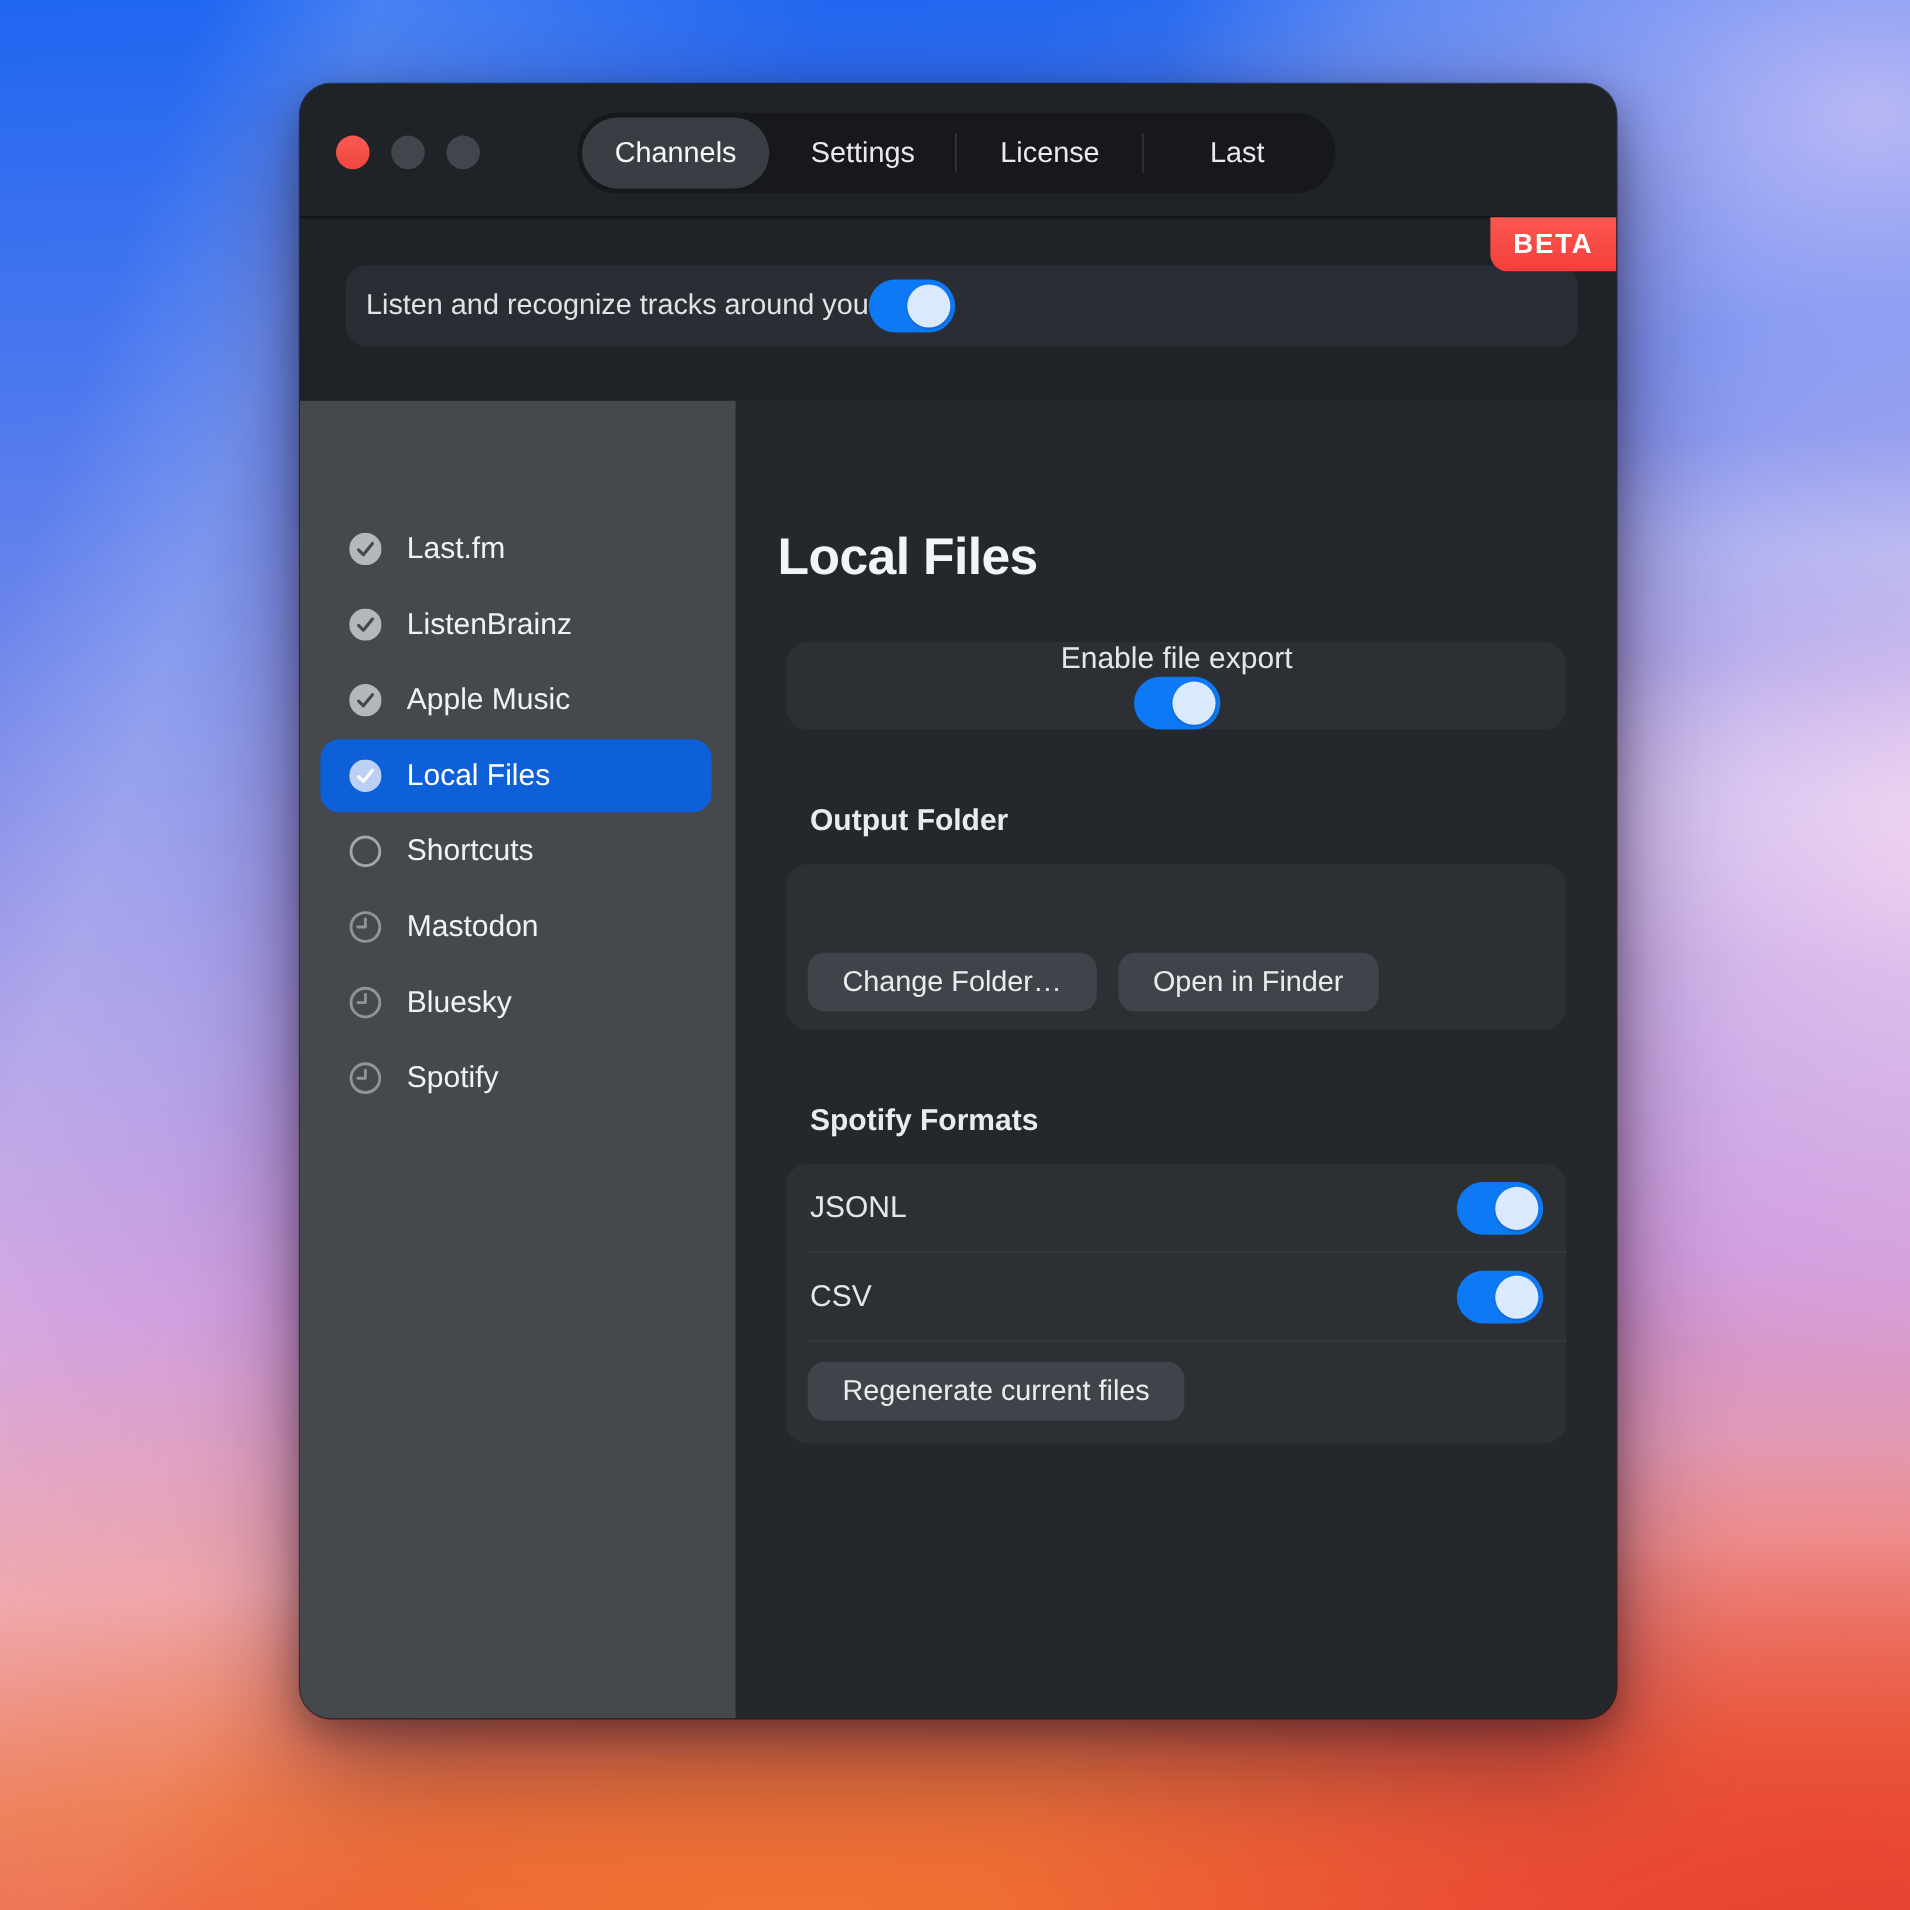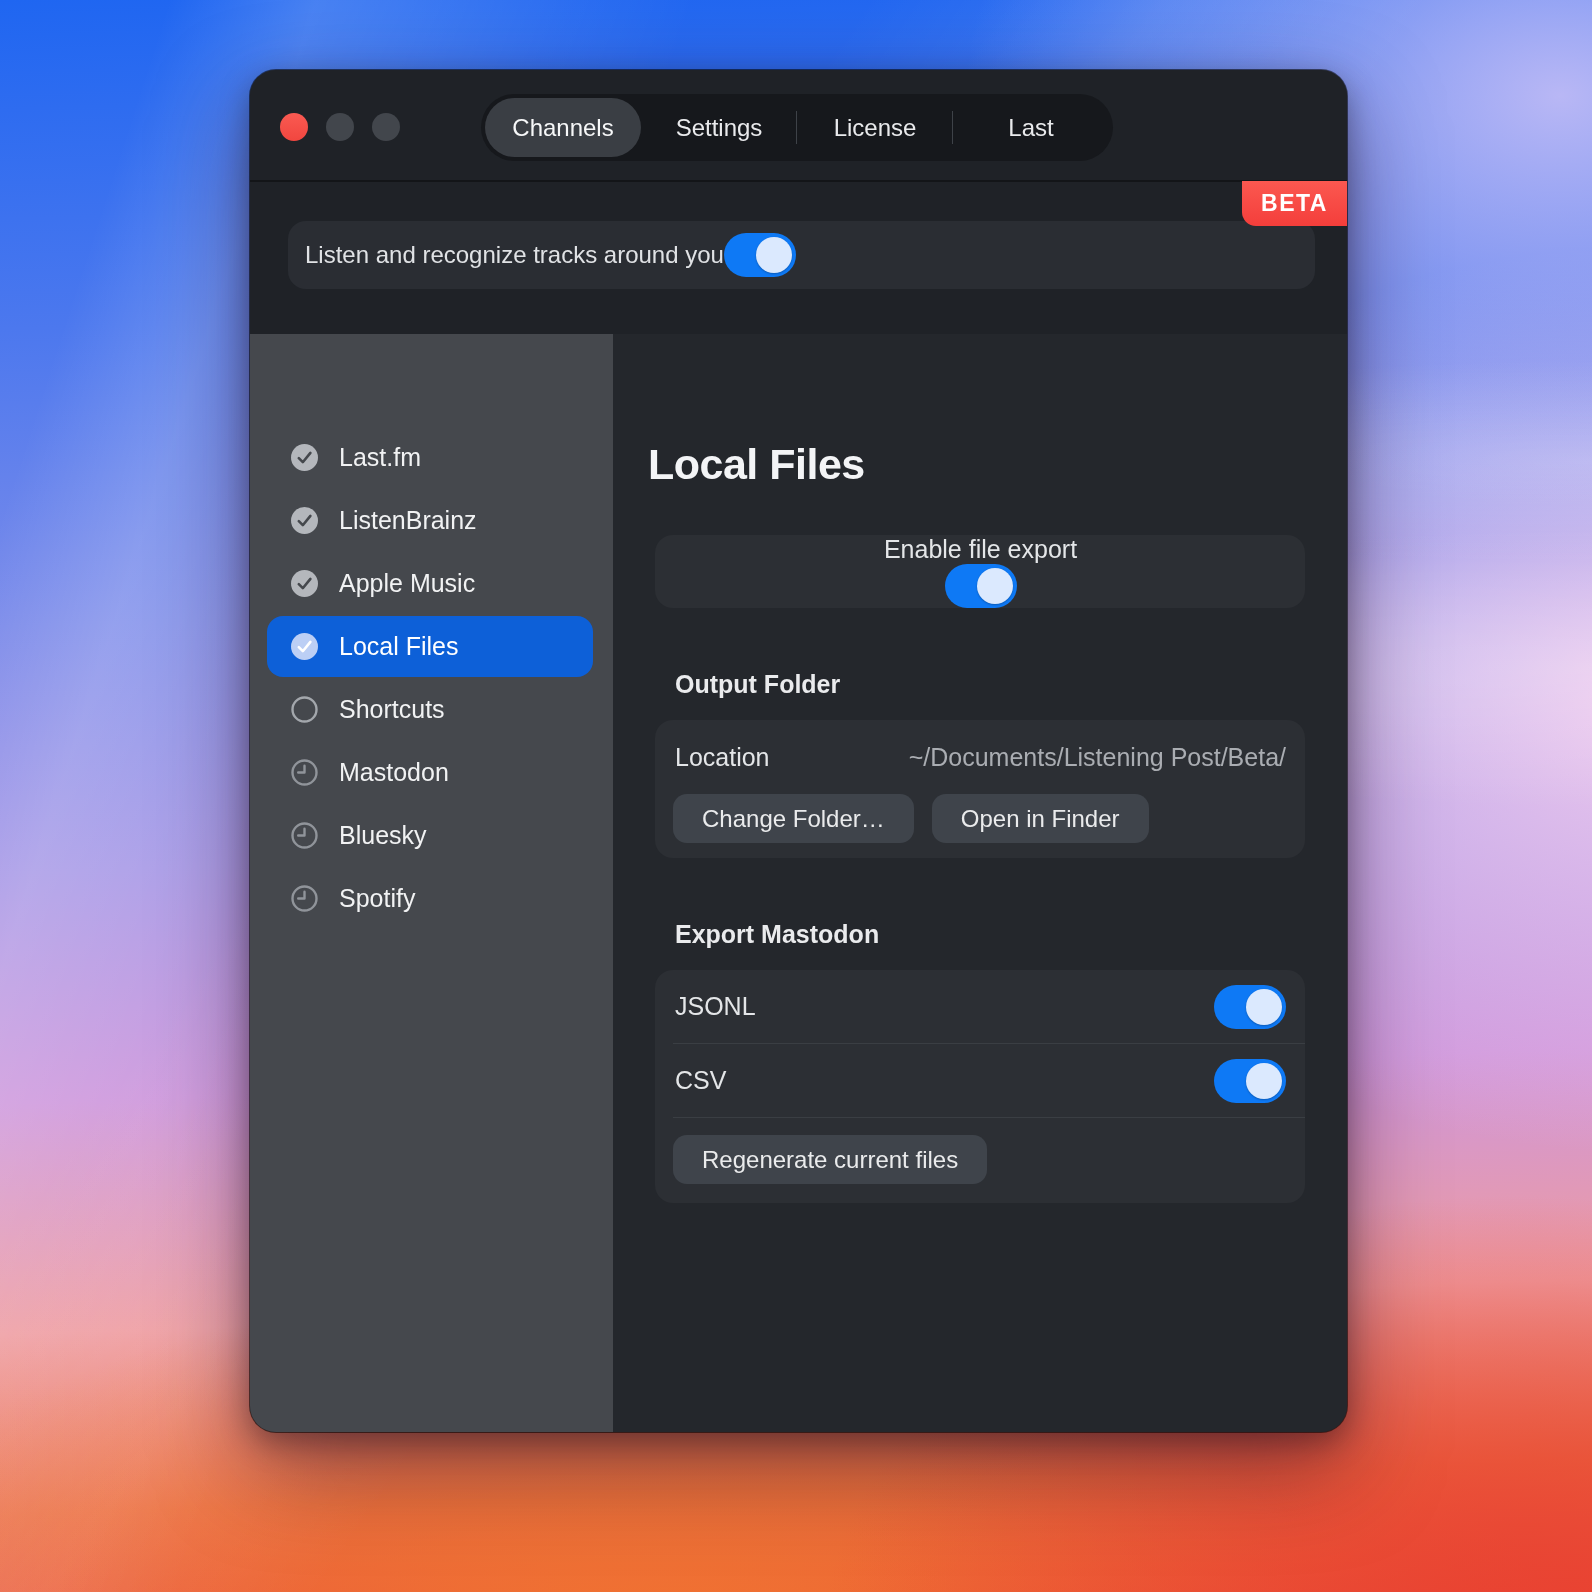--- a/index.html
+++ b/index.html
@@ -188,31 +188,27 @@
         <div class="card enable-card">
           <span class="rowlabel">Enable file export</span>
           <div class="toggle">
             <div class="knob"></div>
           </div>
         </div>
 
         <div class="section-header hdr-output">Output Folder</div>
 
         <div class="card location-card">
-          <div class="loc-row">
-            <span class="rowlabel">Location</span>
-            <span class="loc-value">~/Documents/Listening Post/Beta/</span>
-          </div>
           <div class="btn-row">
             <button class="btn">Change Folder…</button>
             <button class="btn">Open in Finder</button>
           </div>
         </div>
 
-        <div class="section-header hdr-formats">Export Mastodon</div>
+        <div class="section-header hdr-formats">Spotify Formats</div>
 
         <div class="card formats-card" id="formats-card">
           <div class="frow">
               <span class="rowlabel">JSONL</span>
               <div class="toggle">
                 <div class="knob"></div>
               </div>
             </div>
             <div class="fdivider"></div>
             <div class="frow">

